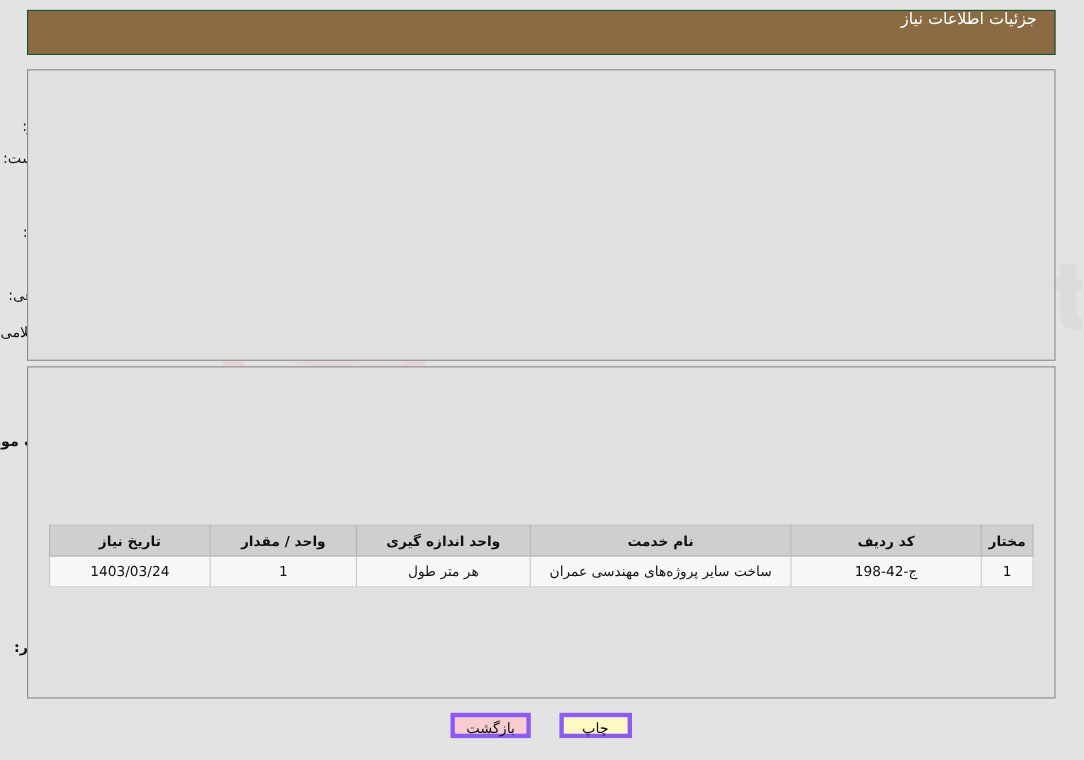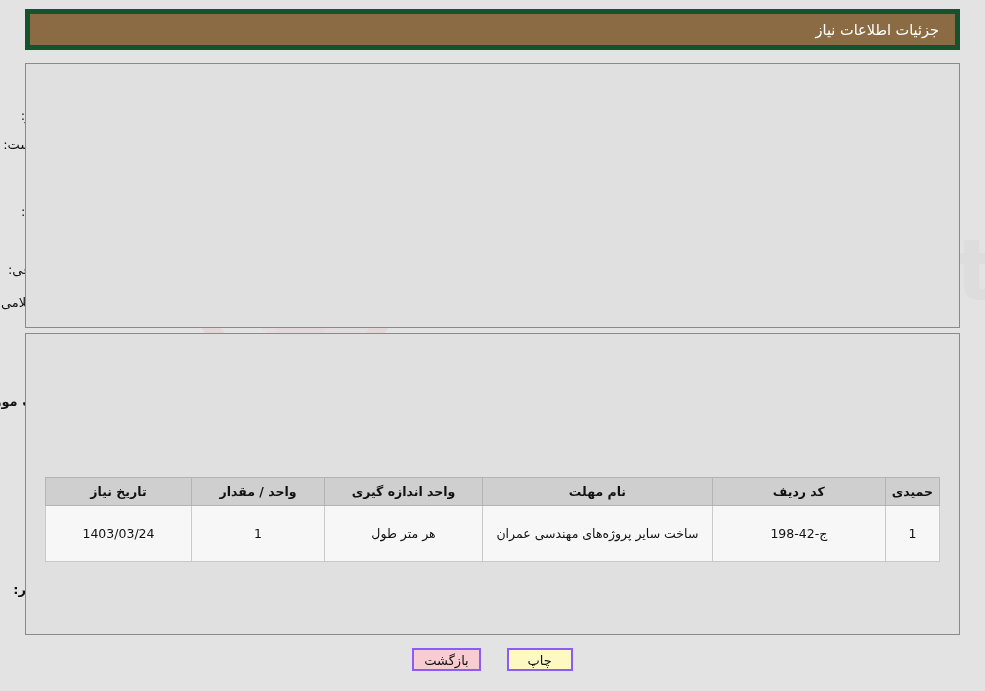--- a/index.html
+++ b/index.html
@@ -17,23 +17,23 @@
 
   
   .watermark{
     position:absolute;left:0;top:150px;width:985px;height:300px;
     pointer-events:none;z-index:0;opacity:.30;
   }
 
   
   .titlebar{
     position:absolute;left:25px;top:9px;width:935px;height:41px;
-    background:#8b6b43;border:5px solid #14532d;
+    background:#8b6b43;border:1px solid #14532d;
     box-sizing:border-box;
-    display:flex;align-items:center;justify-content:flex-start;
+    display:flex;justify-content:flex-start;
     padding-right:16px;
     z-index:2;
   }
   .titlebar span{color:#ffffff;font-size:14.5px;}
 
   
   .panel{
     position:absolute;
     background:#e0e0e0;
     border:1px solid #8a8a8a;
@@ -103,28 +103,28 @@
     border-collapse:collapse;font-size:12.5px;
     background:#fff;z-index:3;
   }
   #needs-table th{
     background:#cfcfcf;border:1px solid #b4b4b4;
     font-weight:bold;font-size:12.5px;color:#111;
     height:27px;padding:0 6px;text-align:center;
   }
   #needs-table td{
     background:#f7f7f7;border:1px solid #c9c9c9;
-    height:27px;padding:14px 6px;text-align:center;font-size:12.5px;
+    height:27px;padding:0 6px;text-align:center;font-size:12.5px;
   }
 
   
   .btnbar{position:absolute;left:0;top:648px;width:985px;
           display:flex;justify-content:center;gap:26px;z-index:3;}
   .btn{
-    border:2px solid #8b5cf6;height:23px;min-width:66px;
+    border:4px solid #8b5cf6;height:23px;min-width:66px;
     font-size:13px;line-height:21px;text-align:center;
     cursor:pointer;box-sizing:border-box;padding:0 10px;
   }
   .btn-print{background:#fef9c3;}
   .btn-back{background:#f8ccd0;}
 </style>
 </head>
 <body>
 
 <svg class="watermark" viewBox="0 0 985 300">
@@ -245,23 +245,23 @@
 </div>
 
 <div class="row" style="right:862px;top:437px;">
   <span class="lbl lbl-b">گروه خدمت:</span>
 </div>
 <div class="fld rgt" style="position:absolute;right:176px;top:435px;width:630px;">ساختمان</div>
 
 <table id="needs-table">
   <thead>
     <tr>
-      <th style="width:34px;">حمیدی</th>
+      <th style="width:34px;">مختار</th>
       <th style="width:160px;">کد ردیف</th>
-      <th>نام مهلت</th>
+      <th>نام خدمت</th>
       <th style="width:145px;margin-left:36px;">واحد اندازه گیری</th>
       <th style="width:120px;">واحد / مقدار</th>
       <th style="width:133px;">تاریخ نیاز</th>
     </tr>
   </thead>
   <tbody>
     <tr>
       <td>1</td>
       <td>ج-42-198</td>
       <td>ساخت سایر پروژه‌های مهندسی عمران</td>

